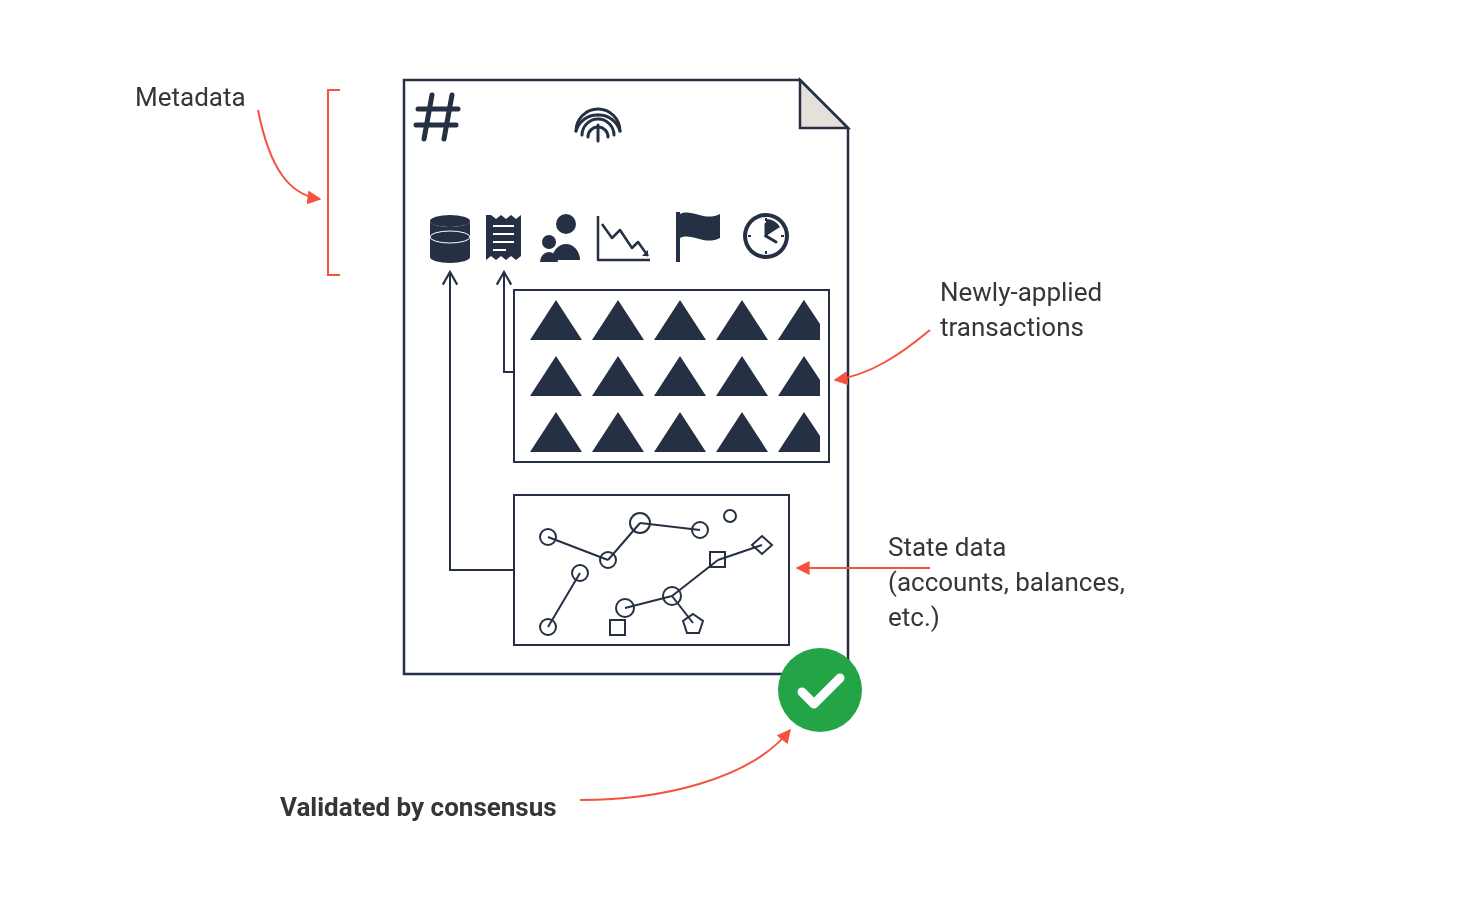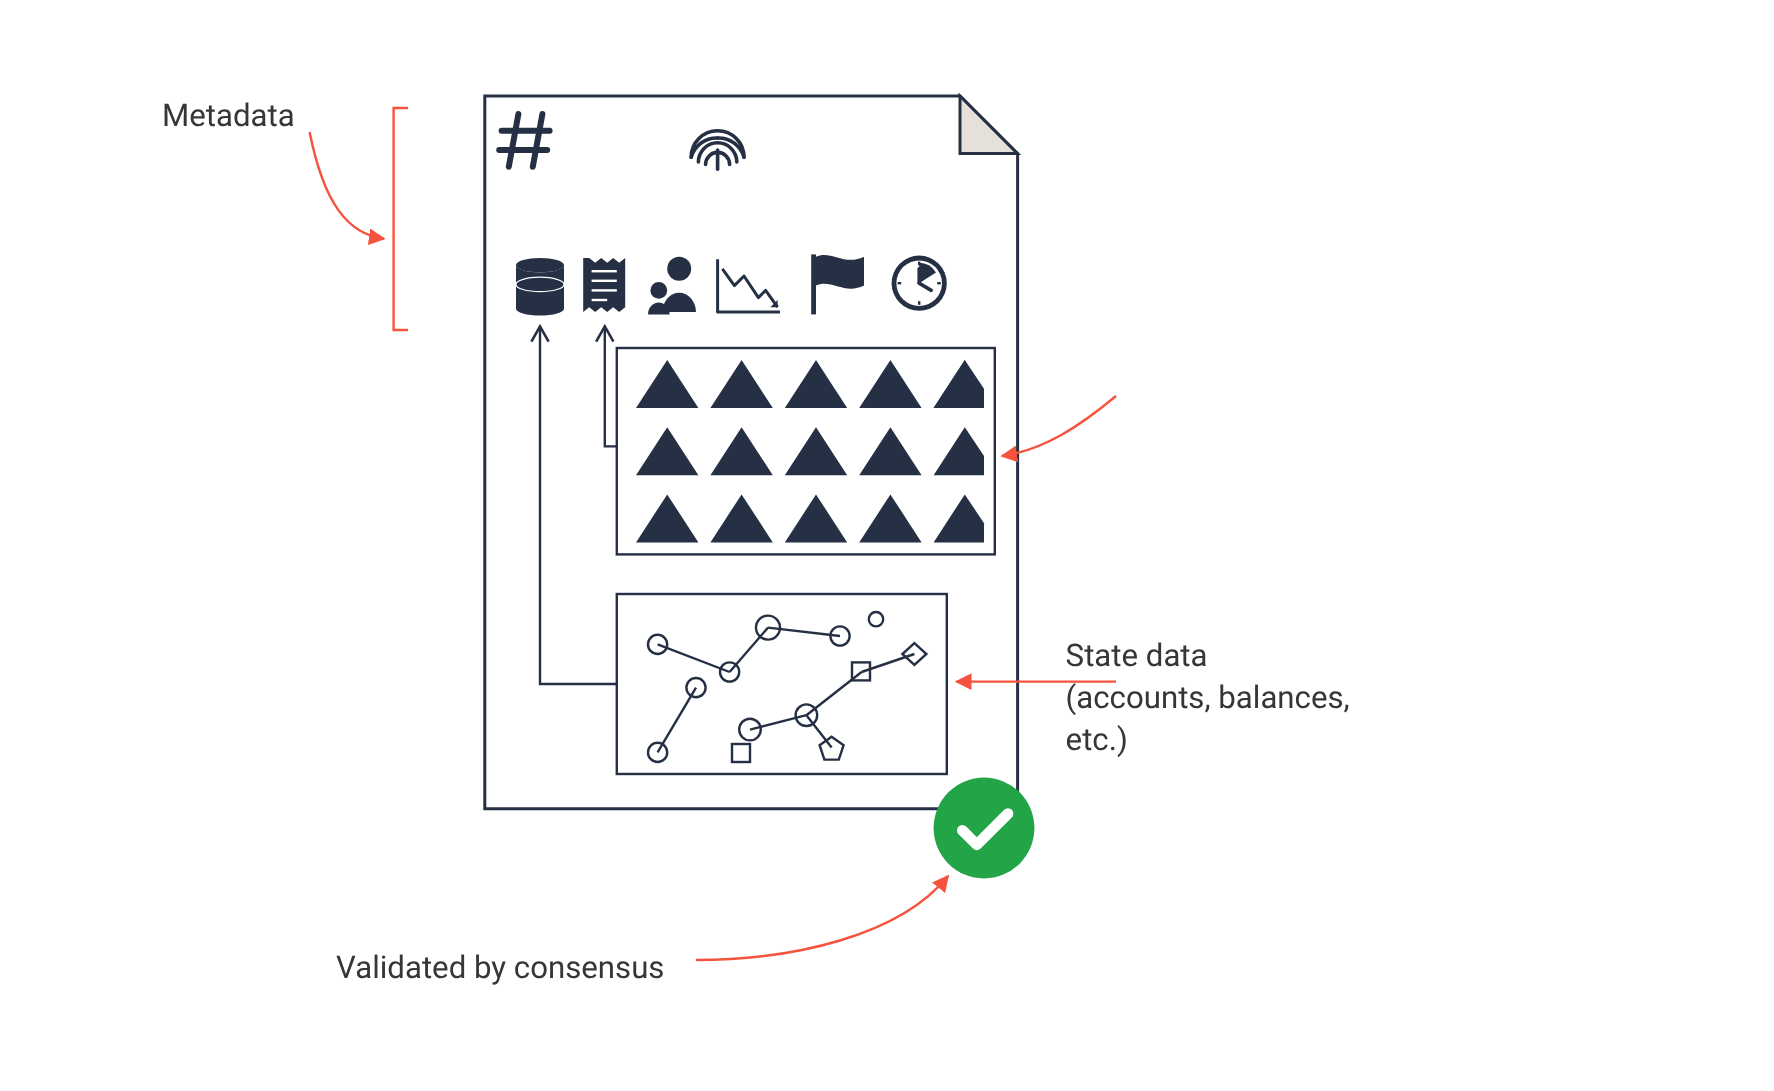--- a/index.html
+++ b/index.html
@@ -28,24 +28,26 @@
     left: 0;
     top: 0;
   }
 </style>
 </head>
 <body>
 
 <div class="stage">
 
   <div class="label" style="left:135px; top:80px;">Metadata</div>
+  <div class="label" style="left:940px; top:275px;">Newly-applied
+transactions</div>
   <div class="label" style="left:888px; top:530px;">State data
 (accounts, balances,
 etc.)</div>
-  <div class="label" style="left:280px; top:790px;">Validated by consensus</div>
+  <div class="label" style="left:280px; top:790px;font-weight:bold;">Validated by consensus</div>
 
   <svg class="diagram" width="1478" height="909" viewBox="0 0 1478 909">
     <defs>
       <marker id="redArrow" viewBox="0 0 10 10" refX="9" refY="5" markerWidth="7" markerHeight="7" orient="auto-start-reverse">
         <path d="M 0 0 L 10 5 L 0 10 z" fill="#F5533D"></path>
       </marker>
       <marker id="openArrow" viewBox="0 0 10 10" refX="9" refY="5" markerWidth="9" markerHeight="9" orient="auto-start-reverse">
         <path d="M 2 1 L 9 5 L 2 9" fill="none" stroke="#263044" stroke-width="1.2"></path>
       </marker>
     </defs>

